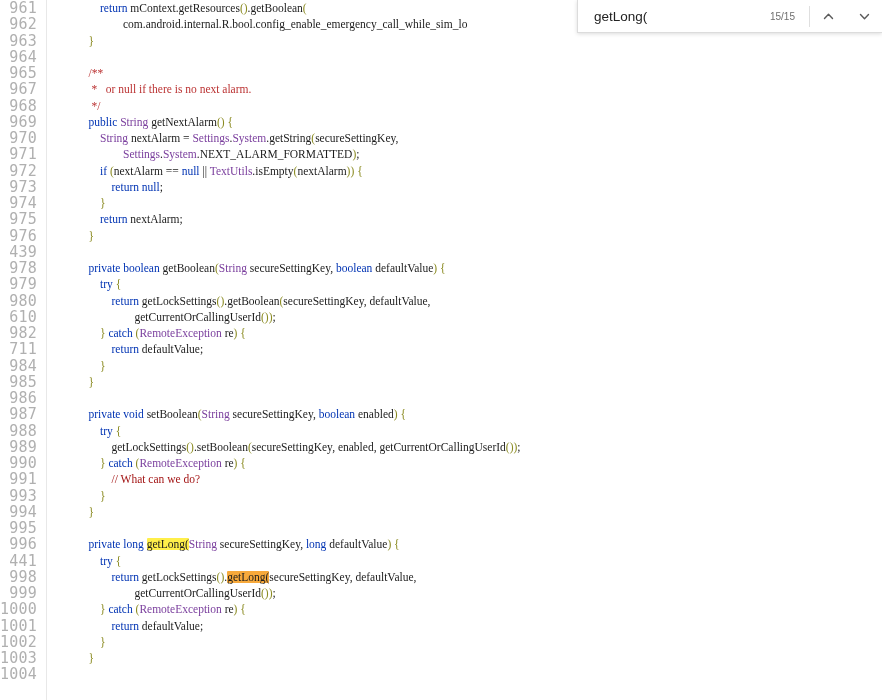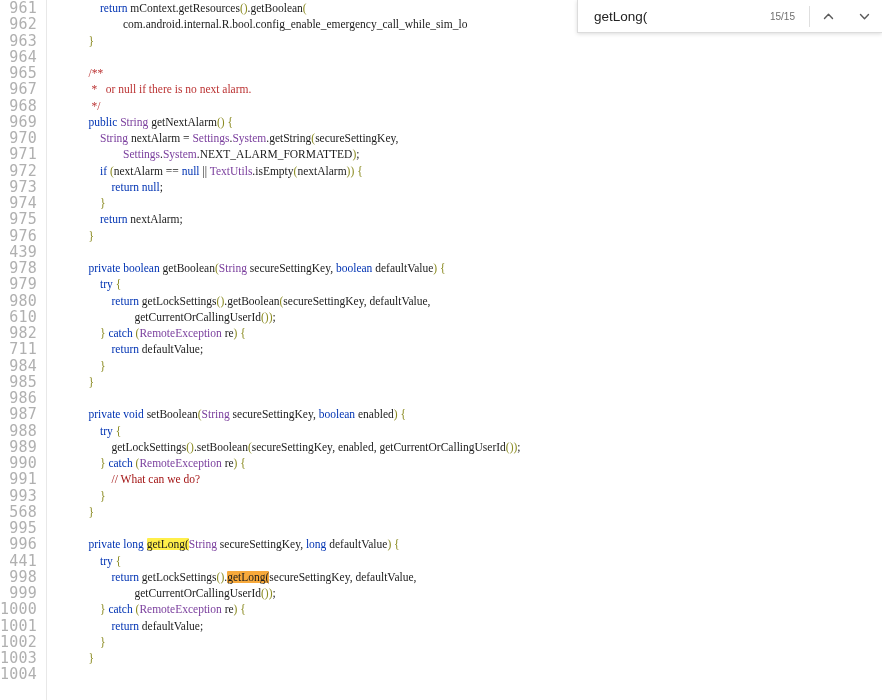--- a/index.html
+++ b/index.html
@@ -178,21 +178,21 @@
       <div class="code-line"><span class="lineno">711</span><span class="linecode">            <span class="kw">return</span> <span class="id">defaultValue</span>;</span></div>
       <div class="code-line"><span class="lineno">984</span><span class="linecode">        <span class="brc">}</span></span></div>
       <div class="code-line"><span class="lineno">985</span><span class="linecode">    <span class="brc">}</span></span></div>
       <div class="code-line"><span class="lineno">986</span><span class="linecode"></span></div>
       <div class="code-line"><span class="lineno">987</span><span class="linecode">    <span class="kw">private</span> <span class="kw">void</span> <span class="id">setBoolean</span><span class="par">(</span><span class="type">String</span> <span class="id">secureSettingKey</span>, <span class="kw">boolean</span> <span class="id">enabled</span><span class="par">)</span> <span class="brc">{</span></span></div>
       <div class="code-line"><span class="lineno">988</span><span class="linecode">        <span class="kw">try</span> <span class="brc">{</span></span></div>
       <div class="code-line"><span class="lineno">989</span><span class="linecode">            <span class="id">getLockSettings</span><span class="par">()</span>.<span class="id">setBoolean</span><span class="par">(</span><span class="id">secureSettingKey</span>, <span class="id">enabled</span>, <span class="id">getCurrentOrCallingUserId</span><span class="par">())</span>;</span></div>
       <div class="code-line"><span class="lineno">990</span><span class="linecode">        <span class="brc">}</span> <span class="kw">catch</span> <span class="par">(</span><span class="cls">RemoteException</span> <span class="id">re</span><span class="par">)</span> <span class="brc">{</span></span></div>
       <div class="code-line"><span class="lineno">991</span><span class="linecode">            <span class="cmt">// What can we do?</span></span></div>
       <div class="code-line"><span class="lineno">993</span><span class="linecode">        <span class="brc">}</span></span></div>
-      <div class="code-line"><span class="lineno">568</span><span class="linecode">    <span class="brc">}</span></span></div>
+      <div class="code-line"><span class="lineno">994</span><span class="linecode">    <span class="brc">}</span></span></div>
       <div class="code-line"><span class="lineno">995</span><span class="linecode"></span></div>
       <div class="code-line"><span class="lineno">996</span><span class="linecode">    <span class="kw">private</span> <span class="kw">long</span> <mark class="hit">getLong(</mark><span class="type">String</span> <span class="id">secureSettingKey</span>, <span class="kw">long</span> <span class="id">defaultValue</span><span class="par">)</span> <span class="brc">{</span></span></div>
       <div class="code-line"><span class="lineno">441</span><span class="linecode">        <span class="kw">try</span> <span class="brc">{</span></span></div>
       <div class="code-line"><span class="lineno">998</span><span class="linecode">            <span class="kw">return</span> <span class="id">getLockSettings</span><span class="par">()</span>.<mark class="hit-current">getLong(</mark><span class="id">secureSettingKey</span>, <span class="id">defaultValue</span>,</span></div>
       <div class="code-line"><span class="lineno">999</span><span class="linecode">                    <span class="id">getCurrentOrCallingUserId</span><span class="par">())</span>;</span></div>
       <div class="code-line"><span class="lineno">1000</span><span class="linecode">        <span class="brc">}</span> <span class="kw">catch</span> <span class="par">(</span><span class="cls">RemoteException</span> <span class="id">re</span><span class="par">)</span> <span class="brc">{</span></span></div>
       <div class="code-line"><span class="lineno">1001</span><span class="linecode">            <span class="kw">return</span> <span class="id">defaultValue</span>;</span></div>
       <div class="code-line"><span class="lineno">1002</span><span class="linecode">        <span class="brc">}</span></span></div>
       <div class="code-line"><span class="lineno">1003</span><span class="linecode">    <span class="brc">}</span></span></div>
       <div class="code-line"><span class="lineno">1004</span><span class="linecode"></span></div>

